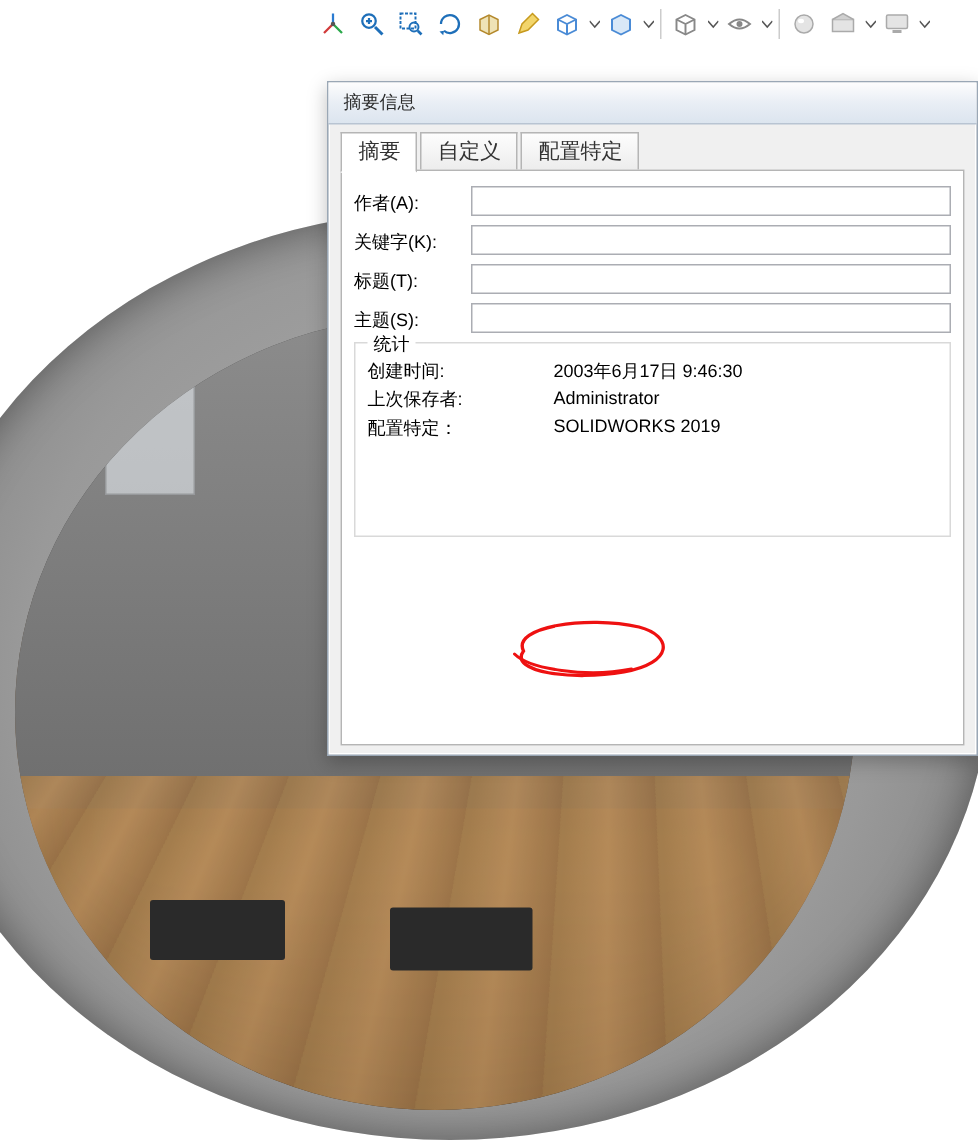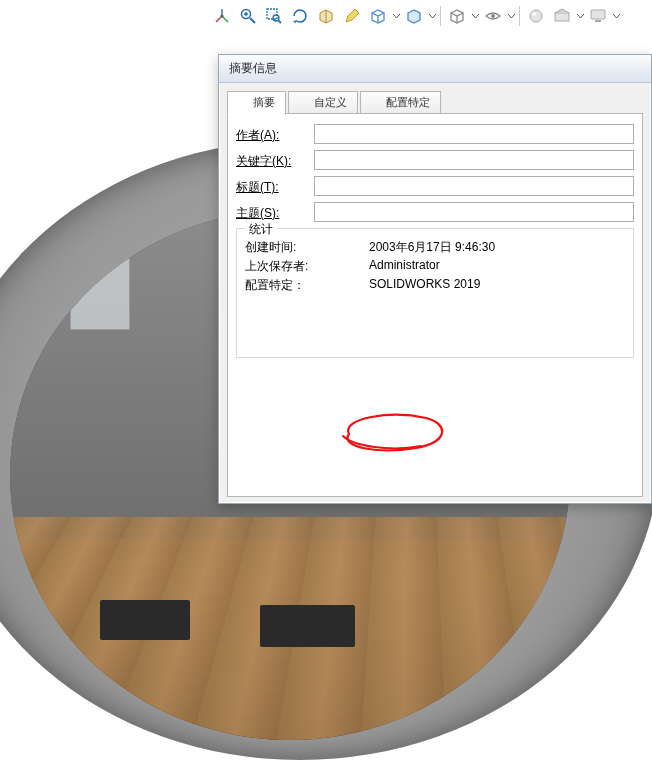--- a/index.html
+++ b/index.html
@@ -84,44 +84,44 @@
     background: linear-gradient(180deg, #fdfdfd 0%, #e9eef5 50%, #dce5ef 100%);
     border-bottom: 1px solid #b8c4d2;
     padding-left: 10px;
     display: flex; align-items: center;
     color: #2a2a2a;
   }
   .dlg-body { padding: 6px 8px 8px 8px; }
 
   .tab-row { display: flex; align-items: flex-end; height: 24px; position: relative; top:1px; }
   .tab {
-    padding: 3px 10px 4px 25px;
+    padding: 3px 10px 4px 11px;
     border: 1px solid #b5b5b5;
     border-bottom: none;
     background: linear-gradient(180deg, #fdfdfd, #ececec);
     margin-right: 2px;
-    font-size: 11px; color: #333;
+    font-size: 14px; color: #333;
     position: relative;
   }
   .tab.active {
     background: #fff;
     font-weight: normal;
     z-index: 2;
     border-bottom: 1px solid #fff;
     top: 1px;
   }
 
   .tab-panel {
     border: 1px solid #b5b5b5;
     background: #fff;
     padding: 10px 8px;
     height: 384px;
     position: relative;
   }
-  .form-row { display: flex; align-items: center; margin-bottom: 6px; text-decoration: underline; }
+  .form-row { display: flex; align-items: center; margin-bottom: 6px; }
   .form-label { width: 78px; text-align: left; padding-top: 3px; color: #000; }
   .form-input {
     flex: 1; height: 20px;
     border: 1px solid #abadb3;
     padding: 1px 4px;
     font-size: 12px;
     background: #fff;
     min-width: 0;
   }
   .form-textarea {

